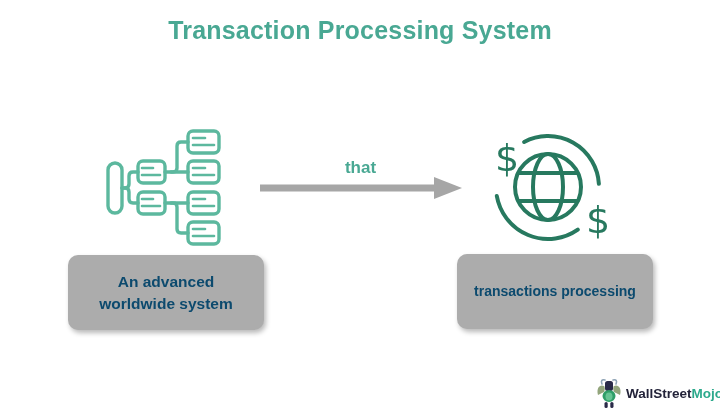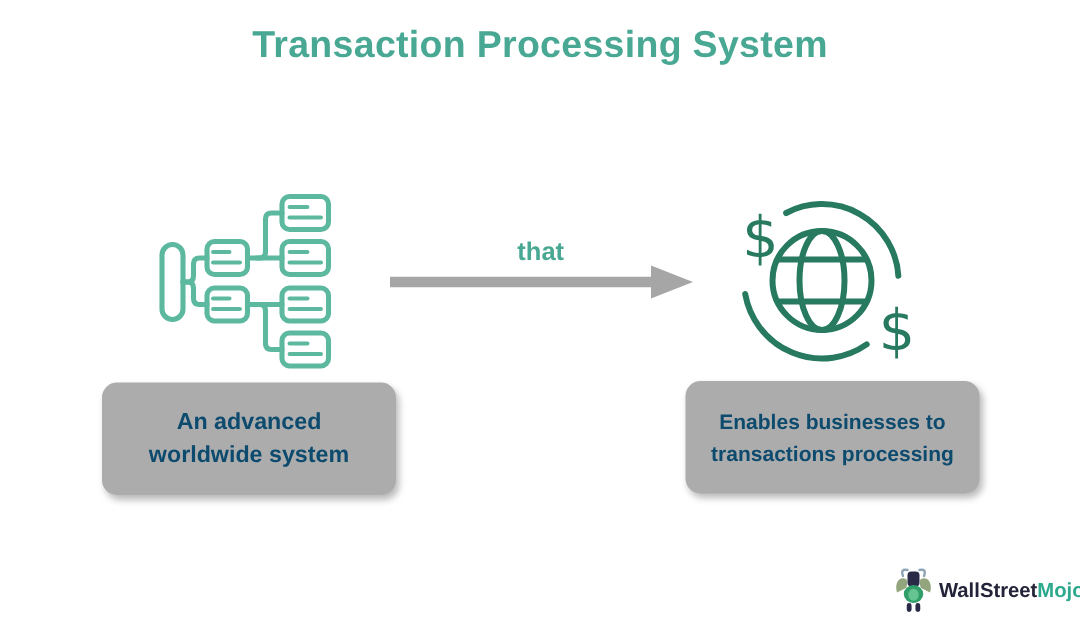--- a/index.html
+++ b/index.html
@@ -104,21 +104,20 @@
     <path d="M23.8,84.0 A52,52 0 0 0 104.8,117.6"></path>
     <text x="34" y="59" text-anchor="middle" font-size="38" font-family="DejaVu Sans, sans-serif" fill="#27795f" stroke="none">$</text>
     <text x="125" y="121" text-anchor="middle" font-size="38" font-family="DejaVu Sans, sans-serif" fill="#27795f" stroke="none">$</text>
   </svg>
 
   <div class="caption caption-left">
     <span>An advanced</span>
     <span>worldwide system</span>
   </div>
   <div class="caption caption-right">
-    <span>Enables businesses to</span>
     <span>transactions processing</span>
   </div>
 
   <div class="brand">
     <svg width="26" height="32" viewBox="0 0 26 32">
       <path d="M6,7 Q4,2 9,3" stroke="#8ea3b5" stroke-width="1.6" fill="none" stroke-linecap="round"></path>
       <path d="M20,7 Q22,2 17,3" stroke="#8ea3b5" stroke-width="1.6" fill="none" stroke-linecap="round"></path>
       <path d="M2,18 C0,11 4,7 8,9 C9,9.6 9,13 8,15 Z" fill="#93a57c"></path>
       <path d="M24,18 C26,11 22,7 18,9 C17,9.6 17,13 18,15 Z" fill="#93a57c"></path>
       <rect x="9" y="4" width="8" height="10" rx="2.5" fill="#2a2a48"></rect>

